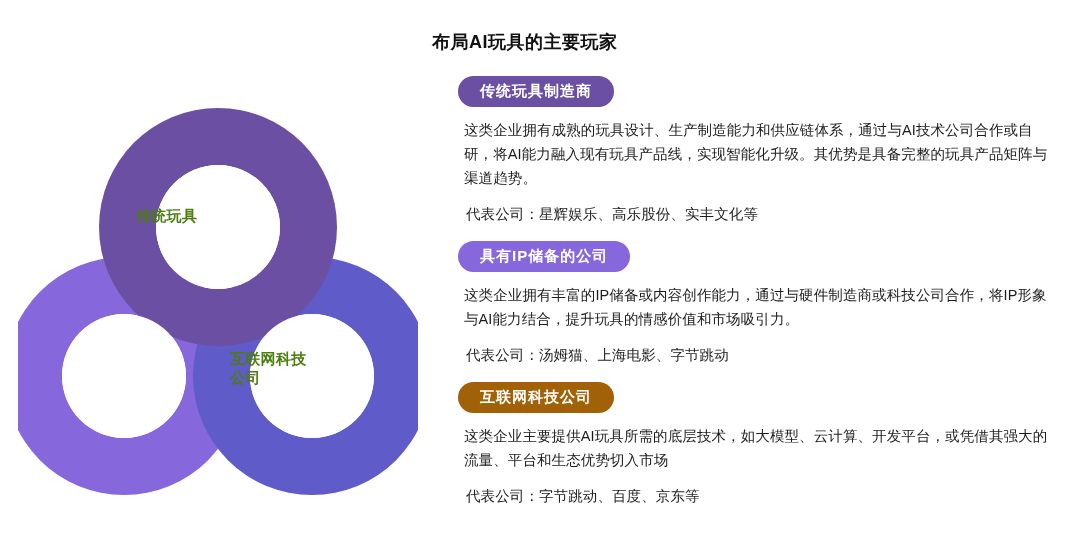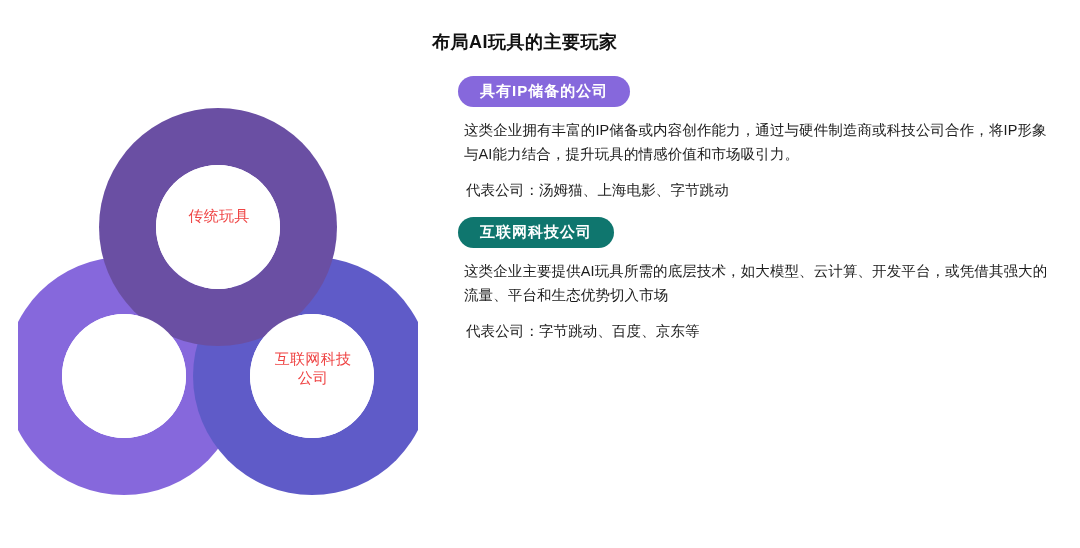--- a/index.html
+++ b/index.html
@@ -28,25 +28,24 @@
     left: 18px;
     top: 104px;
     width: 400px;
     height: 400px;
   }
   #venn svg {
     display: block;
   }
   .venn-label {
     position: absolute;
-    text-align: center;
-    font-weight: normal;
+    font-weight: bold;
     font-size: 15px;
     line-height: 19px;
-    color: #ef4444;
+    color: #4d7c0f;
     letter-spacing: .3px;
     white-space: nowrap;
   }
   #venn-label-top    { left: 118px; top: 102px; width: 166px; }
   #venn-label-left   { left: 24px;  top: 245px; width: 166px; }
   #venn-label-right  { left: 212px; top: 245px; width: 166px; }
 
   
   #content {
     position: absolute;
@@ -147,27 +146,32 @@
     <div class="venn-label" id="venn-label-right">
       <div>互联网科技</div>
       <div>公司</div>
     </div>
   </div>
 
   <div id="content">
 
     <h1 id="page-title">布局AI玩具的主要玩家</h1>
 
+    <div class="section">
+      <span class="badge" style="background:#6A4FA3">传统玩具制造商</span>
+      <p class="section-body">这类企业拥有成熟的玩具设计、生产制造能力和供应链体系，通过与AI技术公司合作或自研，将AI能力融入现有玩具产品线，实现智能化升级。其优势是具备完整的玩具产品矩阵与渠道趋势。</p>
+      <p class="section-companies">代表公司：星辉娱乐、高乐股份、实丰文化等</p>
+    </div>
 
     <div class="section">
       <span class="badge" style="background:#8668DC">具有IP储备的公司</span>
       <p class="section-body">这类企业拥有丰富的IP储备或内容创作能力，通过与硬件制造商或科技公司合作，将IP形象与AI能力结合，提升玩具的情感价值和市场吸引力。</p>
       <p class="section-companies">代表公司：汤姆猫、上海电影、字节跳动</p>
     </div>
 
     <div class="section">
-      <span class="badge" style="background:#0f766e">互联网科技公司</span>
+      <span class="badge" style="background:#a16207">互联网科技公司</span>
       <p class="section-body">这类企业主要提供AI玩具所需的底层技术，如大模型、云计算、开发平台，或凭借其强大的流量、平台和生态优势切入市场</p>
       <p class="section-companies">代表公司：字节跳动、百度、京东等</p>
     </div>
 
   </div>
 </div>
 
 </body></html>

